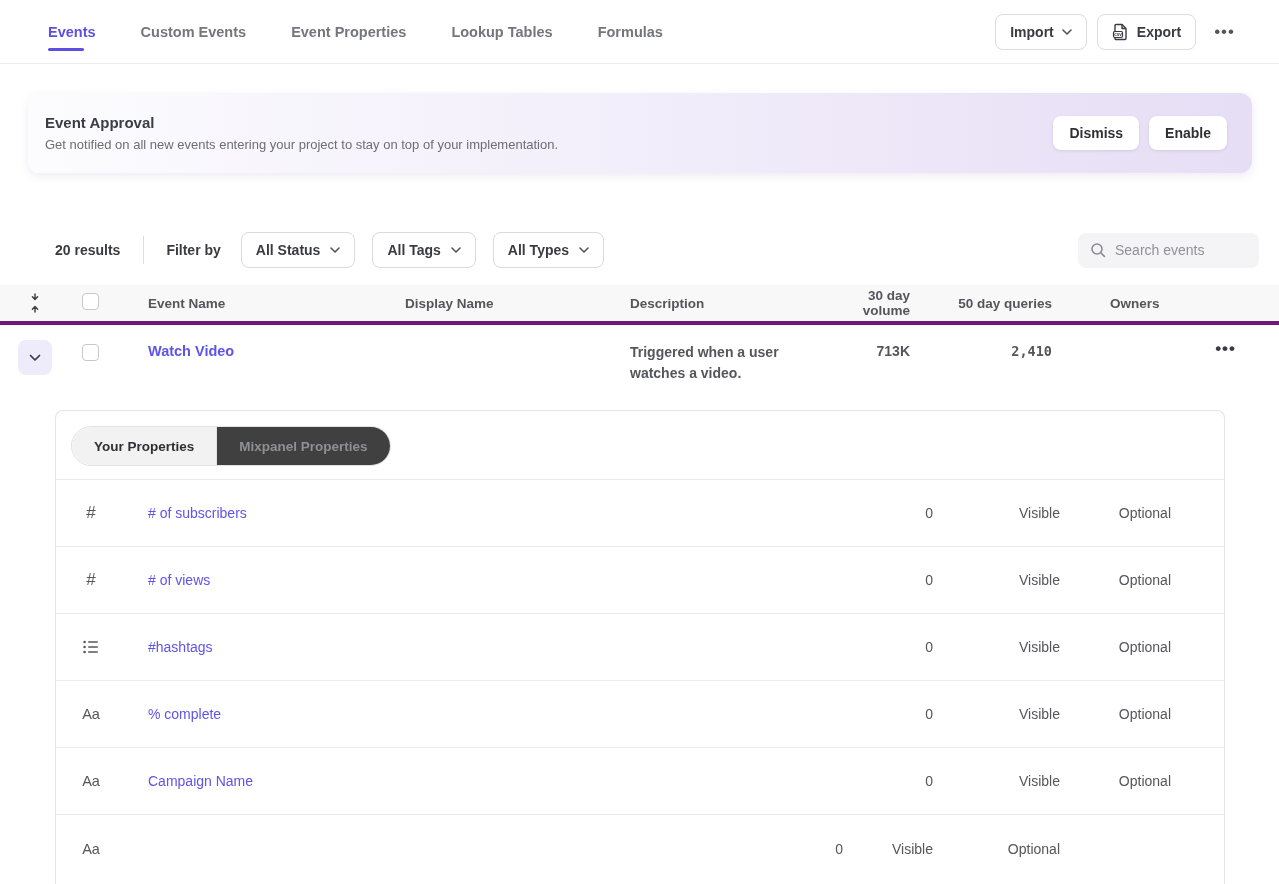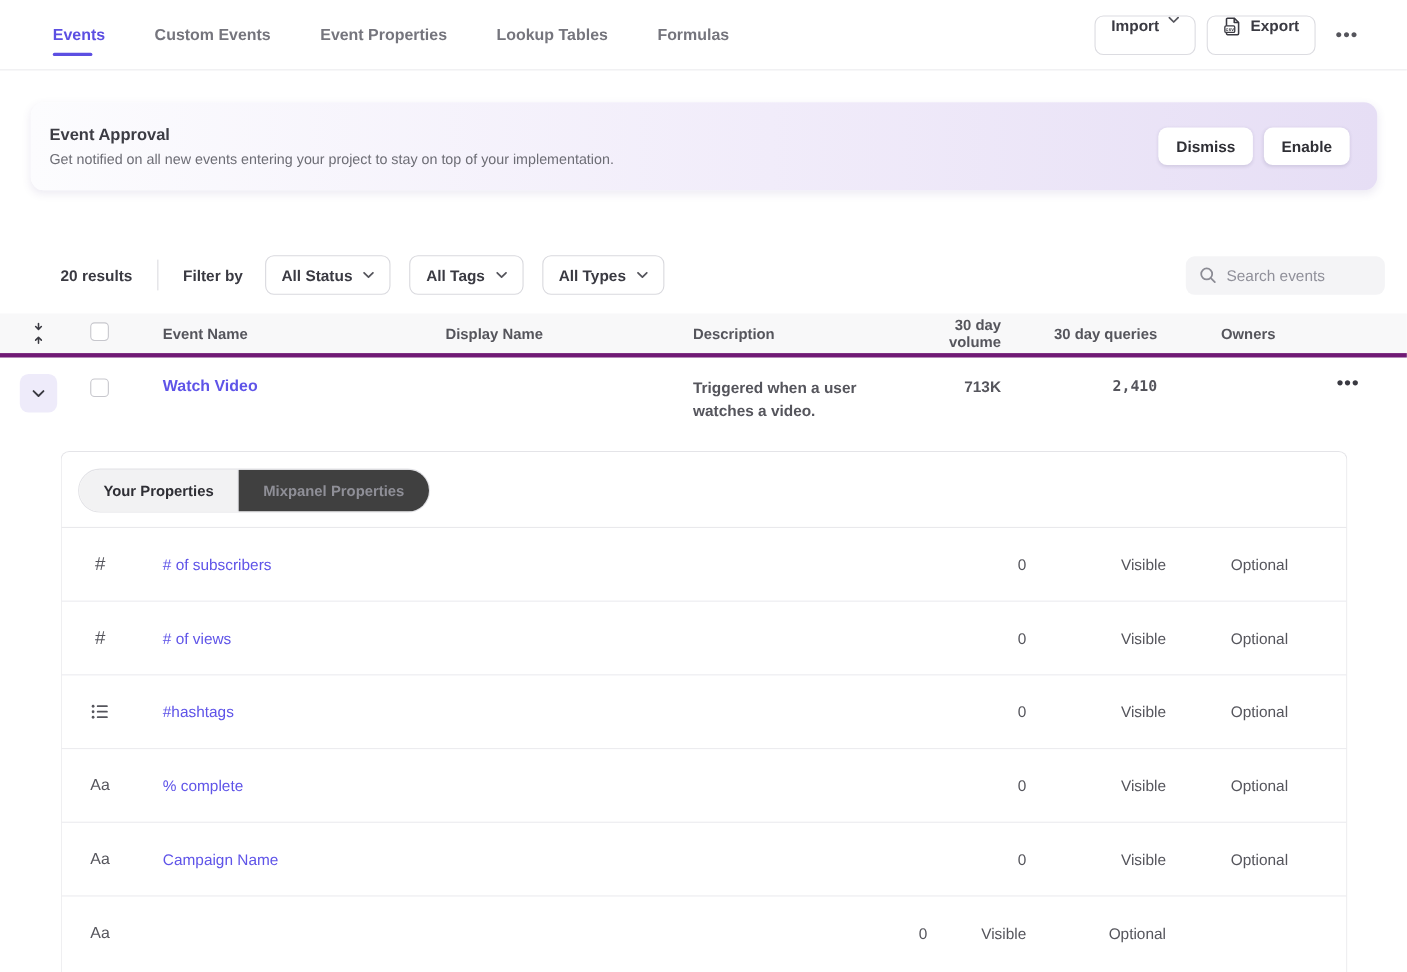--- a/index.html
+++ b/index.html
@@ -9,21 +9,21 @@
   
   .topnav { height:64px; border-bottom:1px solid #ebebee; display:flex; align-items:stretch;
     padding:0 44px 0 48px; }
   .nav-tabs { display:flex; gap:45px; }
   .nav-tab { position:relative; display:flex; align-items:center; font-size:14.5px; font-weight:600;
     color:#75757d; cursor:pointer; white-space:nowrap; }
   .nav-tab.active { color:#5c4fe2; }
   .nav-tab.active::after { content:""; position:absolute; left:0; bottom:12px; width:36px; height:3px;
     border-radius:2px; background:#5c4fe2; }
   .nav-right { margin-left:auto; display:flex; align-items:center; gap:10px; }
-  .btn { display:inline-flex; gap:8px; height:36px; padding:0 14px;
+  .btn { display:inline-flex; align-items:center; gap:8px; height:36px; padding:0 14px;
     background:#fff; border:1px solid #dcdce1; border-radius:8px; font-size:14px; font-weight:600;
     color:#3a3a42; cursor:pointer; font-family:"Liberation Sans", sans-serif; }
   .more-dots { font-size:17px; letter-spacing:1px; color:#55555c; margin-left:8px; cursor:pointer;
     user-select:none; }
 
   
   .banner { margin:29px 27px 0 28px; height:80px; border-radius:12px;
     background:linear-gradient(90deg,#fcfcfe 0%, #f1ecfa 55%, #e6def5 100%);
     box-shadow:0 3px 8px rgba(80,60,140,0.10);
     display:flex; align-items:center; padding:0 25px 0 17px; }
@@ -176,21 +176,21 @@
     <svg width="12" height="20" viewBox="0 0 12 20">
       <path d="M6 1v5M3.4 3.8L6 6.4l2.6-2.6" fill="none" stroke="#3a3a42" stroke-width="1.4" stroke-linecap="round" stroke-linejoin="round"></path>
       <path d="M6 19v-5M3.4 16.2L6 13.6l2.6 2.6" fill="none" stroke="#3a3a42" stroke-width="1.4" stroke-linecap="round" stroke-linejoin="round"></path>
     </svg>
   </div>
   <div><span class="checkbox" style="display:inline-block;"></span></div>
   <div style="padding-left:28px;">Event Name</div>
   <div>Display Name</div>
   <div>Description</div>
   <div class="th-right">30 day volume</div>
-  <div class="th-right">30 day queries</div>
+  <div class="th-right">50 day queries</div>
   <div class="th-owners">Owners</div>
 </div>
 
 <div class="grid-cols event-row">
   <div>
     <button class="expander-btn">
       <span>
         <svg width="12" height="8" viewBox="0 0 12 8">
             <path d="M1.5 1.5L6 6l4.5-4.5" fill="none" stroke="#3a3a42" stroke-width="1.7" stroke-linecap="round" stroke-linejoin="round"></path>
           </svg>

